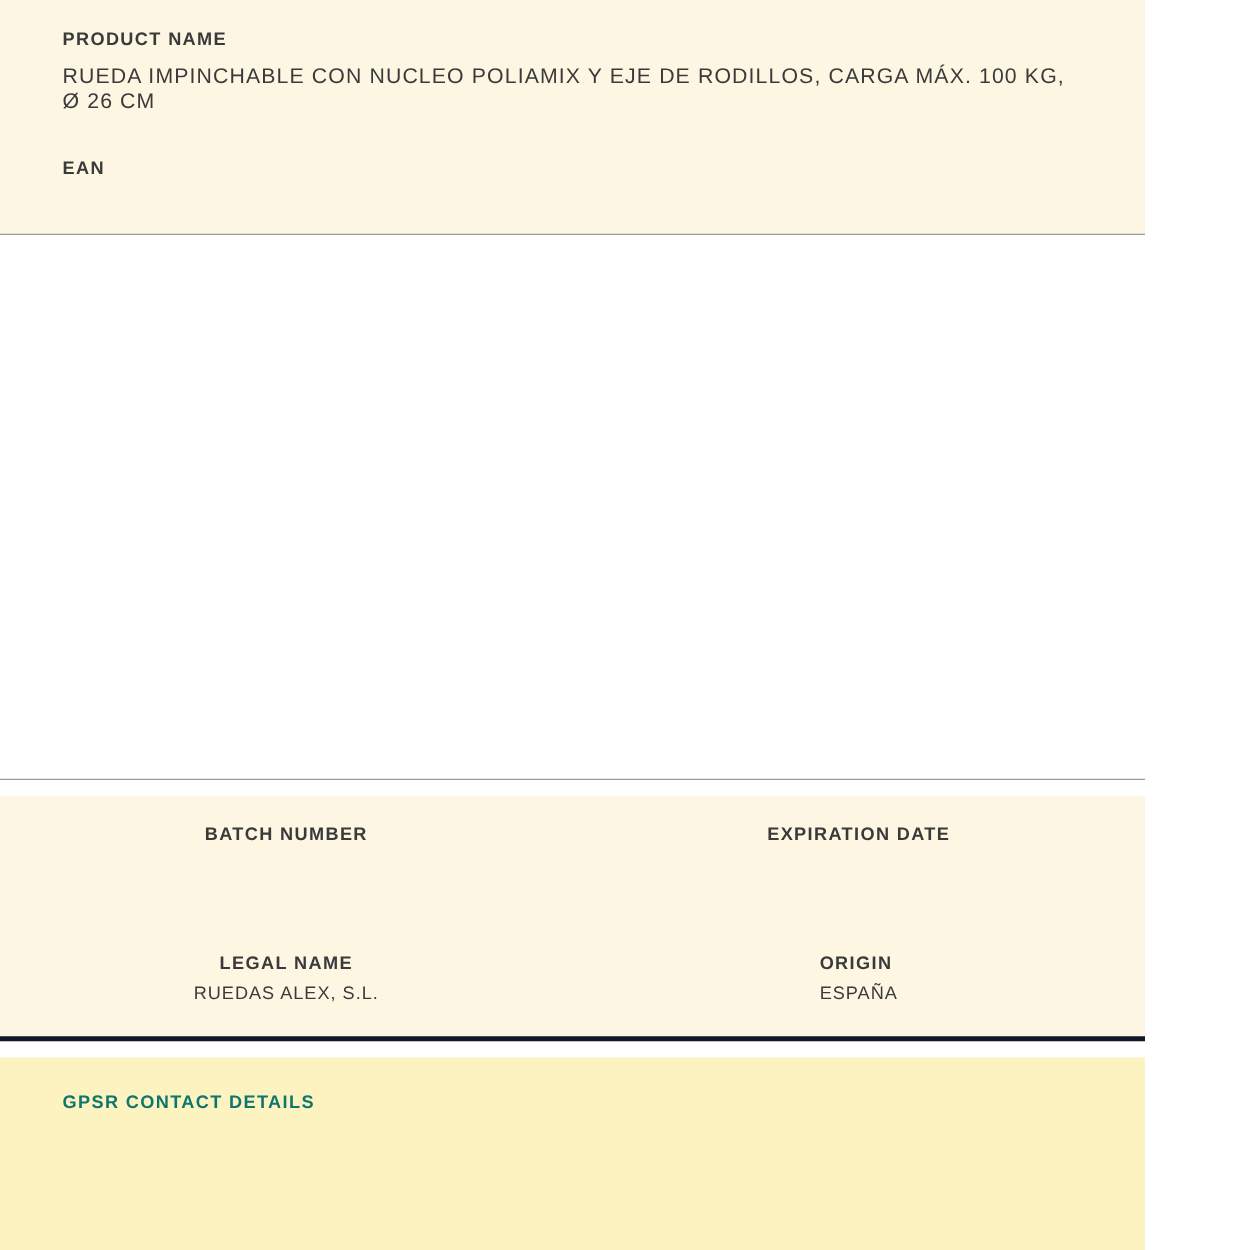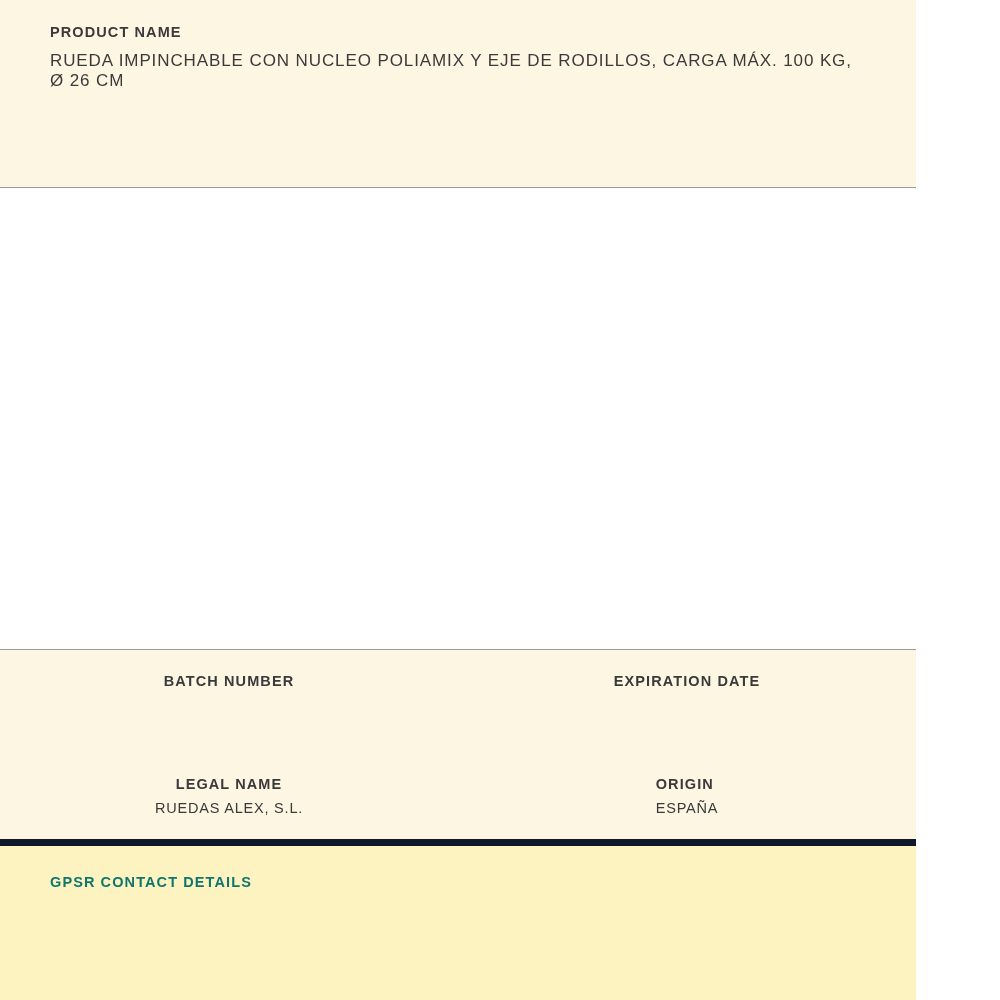--- a/index.html
+++ b/index.html
@@ -14,20 +14,21 @@
     color: #3d3d3d;
     overflow: hidden;
   }
 
   .sheet {
     position: relative;
     width: 916px;
     height: 1000px;
     display: flex;
     flex-direction: column;
+    gap: 13px;
   }
 
   
   .top-block {
     background: #fdf6e3;
     padding: 24px 50px 20px 50px;
     box-sizing: border-box;
     border-bottom: 1px solid #9a9a9a;
     height: 188px;
   }
@@ -61,21 +62,21 @@
   .body-area {
     background: #ffffff;
     flex: 1 1 auto;
     border-bottom: 1px solid #9a9a9a;
     position: relative;
   }
 
   
   .mid-block {
     background: #fdf6e3;
-    border-bottom: 7px solid #0f172a;
+    border-bottom: 4px solid #0f172a;
     padding: 22px 0 18px 0;
     box-sizing: border-box;
     height: 196px;
   }
 
   .grid-row {
     display: flex;
     width: 100%;
   }
   .col {
@@ -141,20 +142,21 @@
 <body>
 
 <div class="sheet">
 
   <div class="top-block">
     <div class="field-group">
       <p class="field-label">PRODUCT NAME</p>
       <p class="field-value">RUEDA IMPINCHABLE CON NUCLEO POLIAMIX Y EJE DE RODILLOS, CARGA MÁX. 100 kg, Ø 26 cm</p>
     </div>
     <div class="field-group">
+      <p class="field-label">EAN</p>
     </div>
   </div>
 
   <div class="body-area"></div>
 
   <div class="mid-block">
     <div class="grid-row">
       <div class="col">
         <div class="col-left-inner">
           <p class="mid-label">BATCH NUMBER</p>

